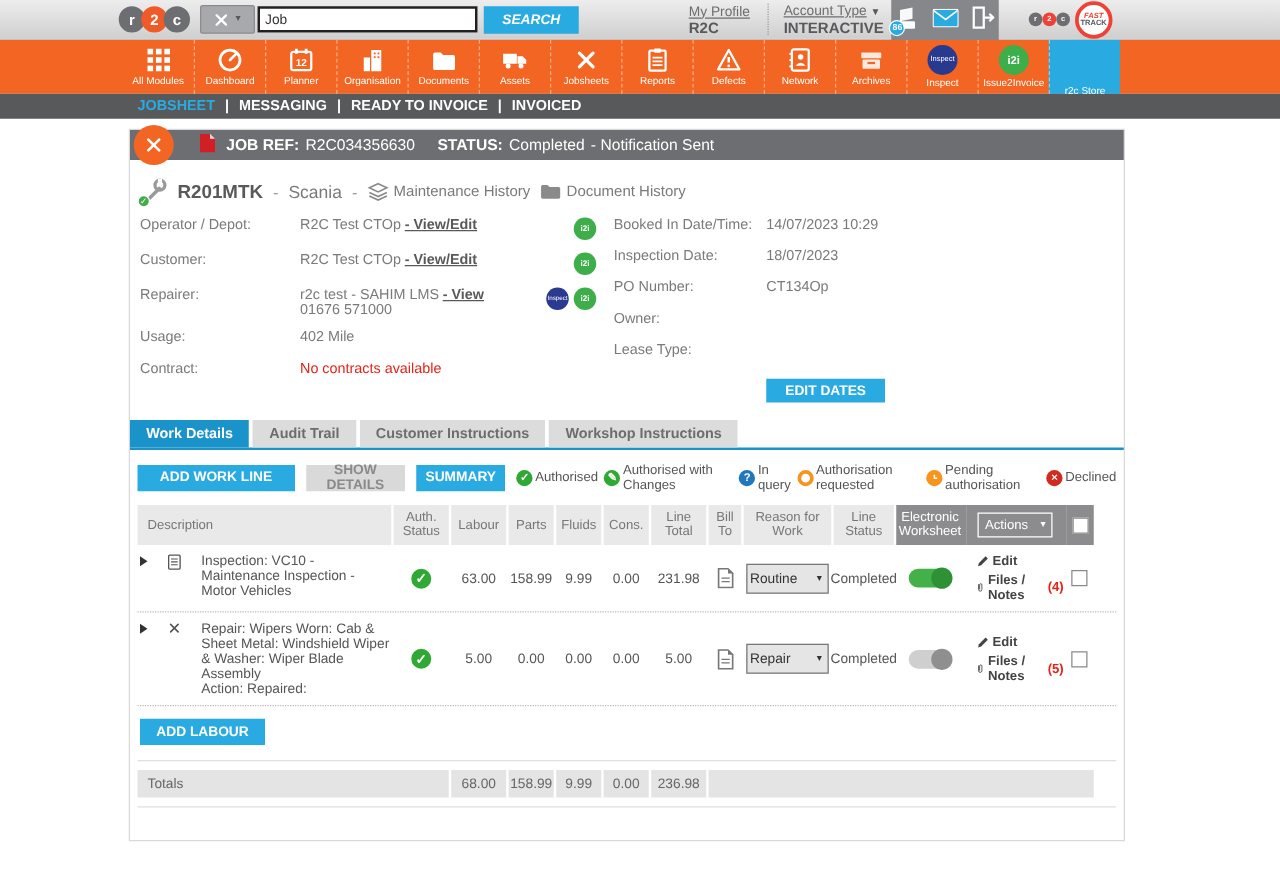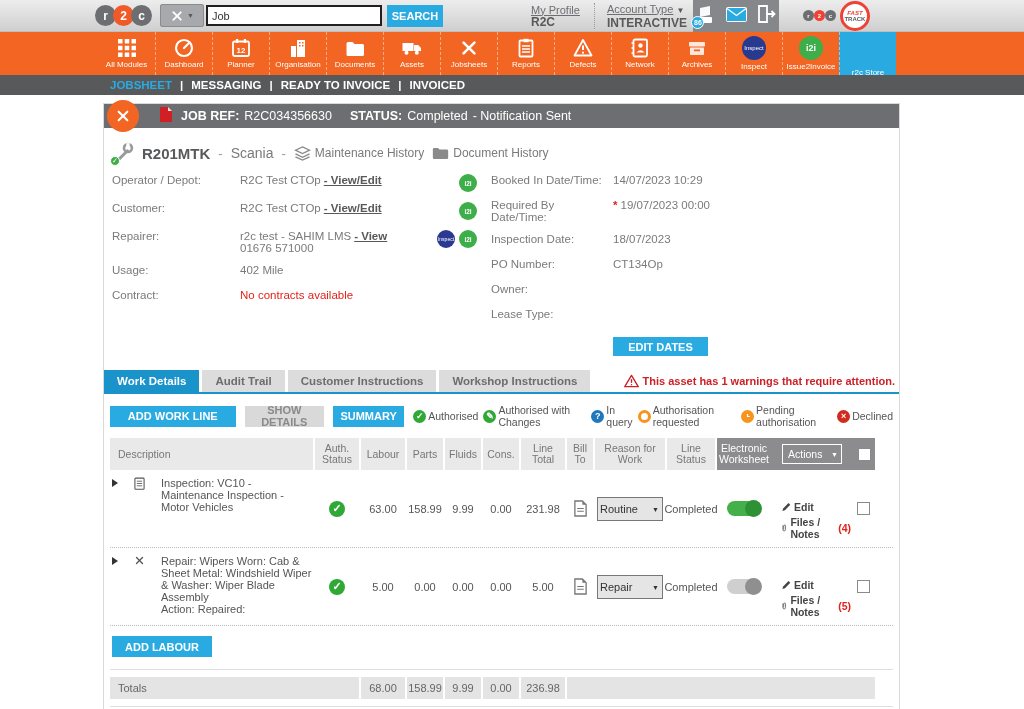--- a/index.html
+++ b/index.html
@@ -26,21 +26,21 @@
     display:flex;align-items:center;justify-content:center;gap:3px;cursor:pointer;
   }
   .toolbox .arr{font-size:7px;color:#58595b;}
   .search-input{
     margin-left:2px;width:176px;height:21px;border:2px solid #231f20;font-size:11px;
     padding:2px 4px;color:#333;font-family:inherit;background:#fff;
   }
   .btn{ background:#29abe2;color:#fff;border:none;font-weight:bold;font-size:11px;
     display:inline-flex;align-items:center;justify-content:center;cursor:pointer;
     font-family:inherit; }
-  .btn-search{margin-left:5px;width:56px;height:22px;}
+  .btn-search{margin-left:5px;width:76px;height:22px;font-style:italic;}
   .tb-block{ text-align:left;font-size:11px;color:#6d6e71;line-height:12px; }
   .tb-block .lab{text-decoration:underline;cursor:pointer;white-space:nowrap;}
   .tb-block .val{font-weight:bold;font-size:12px;color:#58595b;}
   .profile{margin-left:88px;}
   .account{margin-left:14px;border-left:1px dotted #9a9a9a;padding-left:12px;}
   .account .lab{text-decoration:underline;}
   .account .arr{font-size:8px;color:#58595b;}
   .iconbox{
     margin-left:6px;width:86px;height:32px;background:#85878a;display:flex;align-items:center;
     justify-content:center;gap:9px;
@@ -174,21 +174,21 @@
   select{appearance:none;-webkit-appearance:none;font-family:inherit;cursor:pointer;}
   .sel-reason{width:66px;height:24px;border:1px solid #777;background:#e5e5e5;font-size:11px;color:#333;
     padding:2px 14px 2px 2px;}
   .sel-actions{width:60px;height:20px;border:1px solid #fff;background:#8c8c8f;color:#fff;font-size:10.5px;
     padding:1px 14px 1px 5px;}
   .toggle{width:34px;height:15px;border-radius:8px;background:#cfcfcf;position:relative;cursor:pointer;}
   .toggle .knob{position:absolute;right:-1px;top:-1px;width:17px;height:17px;border-radius:50%;background:#8f8f8f;}
   .toggle.on{background:#44b04a;}
   .toggle.on .knob{background:#2f9135;}
   .actionlinks{display:flex;flex-direction:column;align-items:flex-start;gap:3px;padding-left:8px;
-    font-size:10.5px;font-weight:bold;color:#444;margin-top:24px;}
+    font-size:10.5px;font-weight:bold;color:#444;}
   .alink{display:flex;align-items:center;gap:3px;cursor:pointer;}
   .fcount{color:#e2231a;margin-left:1px;}
   .chk{appearance:none;-webkit-appearance:none;width:13px;height:13px;border:1px solid #8a8a8a;background:#fff;cursor:pointer;}
   .btn-addlabour{width:100px;height:21px;margin:10px 0 12px 2px;}
   .totals-wrap{border-top:1px solid #e0e0e0;border-bottom:1px solid #e0e0e0;padding:7px 0;}
   .tcell{background:#e4e4e4;height:22px;display:flex;align-items:center;justify-content:center;
     color:#666;font-size:11px;border-right:2px solid #fff;}
   .tcell.lab{grid-column:1/3;justify-content:flex-start;padding-left:8px;}
   .tcell.fill{grid-column:8/14;border-right:none;}
 </style>
@@ -475,25 +475,20 @@
         <span class="dwarn">No contracts available</span>
       </div>
     </div>
 
     <div class="dcol-right">
       <div class="drow">
         <span class="dlabel">Booked In Date/Time:</span>
         <span class="dvalue">14/07/2023 10:29</span>
       </div>
       <div class="drow">
-        <span class="dlabel">Required By Date/Time:</span>
-        <span class="reqstar">*</span>
-        <span class="dvalue">19/07/2023 00:00</span>
-      </div>
-      <div class="drow">
         <span class="dlabel">Inspection Date:</span>
         <span class="dvalue">18/07/2023</span>
       </div>
       <div class="drow">
         <span class="dlabel">PO Number:</span>
         <span class="dvalue">CT134Op</span>
       </div>
       <div class="drow">
         <span class="dlabel">Owner:</span>
         <span class="dvalue"></span>
@@ -505,28 +500,20 @@
       <button class="btn btn-editdates">EDIT DATES</button>
     </div>
   </div>
 
 
   <div class="tabs">
     <span class="tab active">Work Details</span>
     <span class="tab">Audit Trail</span>
     <span class="tab">Customer Instructions</span>
     <span class="tab">Workshop Instructions</span>
-    <span class="warning-note">
-      <svg width="15" height="14" viewBox="0 0 20 18">
-          <path d="M10 1.5 L19 16.5 H1 Z" fill="none" stroke="#cc2128" stroke-width="1.8" stroke-linejoin="round"></path>
-          <path d="M10 6.5 v5" stroke="#cc2128" stroke-width="1.8"></path>
-          <circle cx="10" cy="14" r="1" fill="#cc2128"></circle>
-        </svg>
-      <span>This asset has 1 warnings that require attention.</span>
-    </span>
   </div>
 
   <div class="workarea">
     <div class="workbar">
       <button class="btn btn-awl">ADD WORK LINE</button>
       <button class="btn btn-sd">SHOW DETAILS</button>
       <button class="btn btn-sum">SUMMARY</button>
       <span class="legend">
         <span class="legend-item">
             <span class="lgc green">✓</span>

